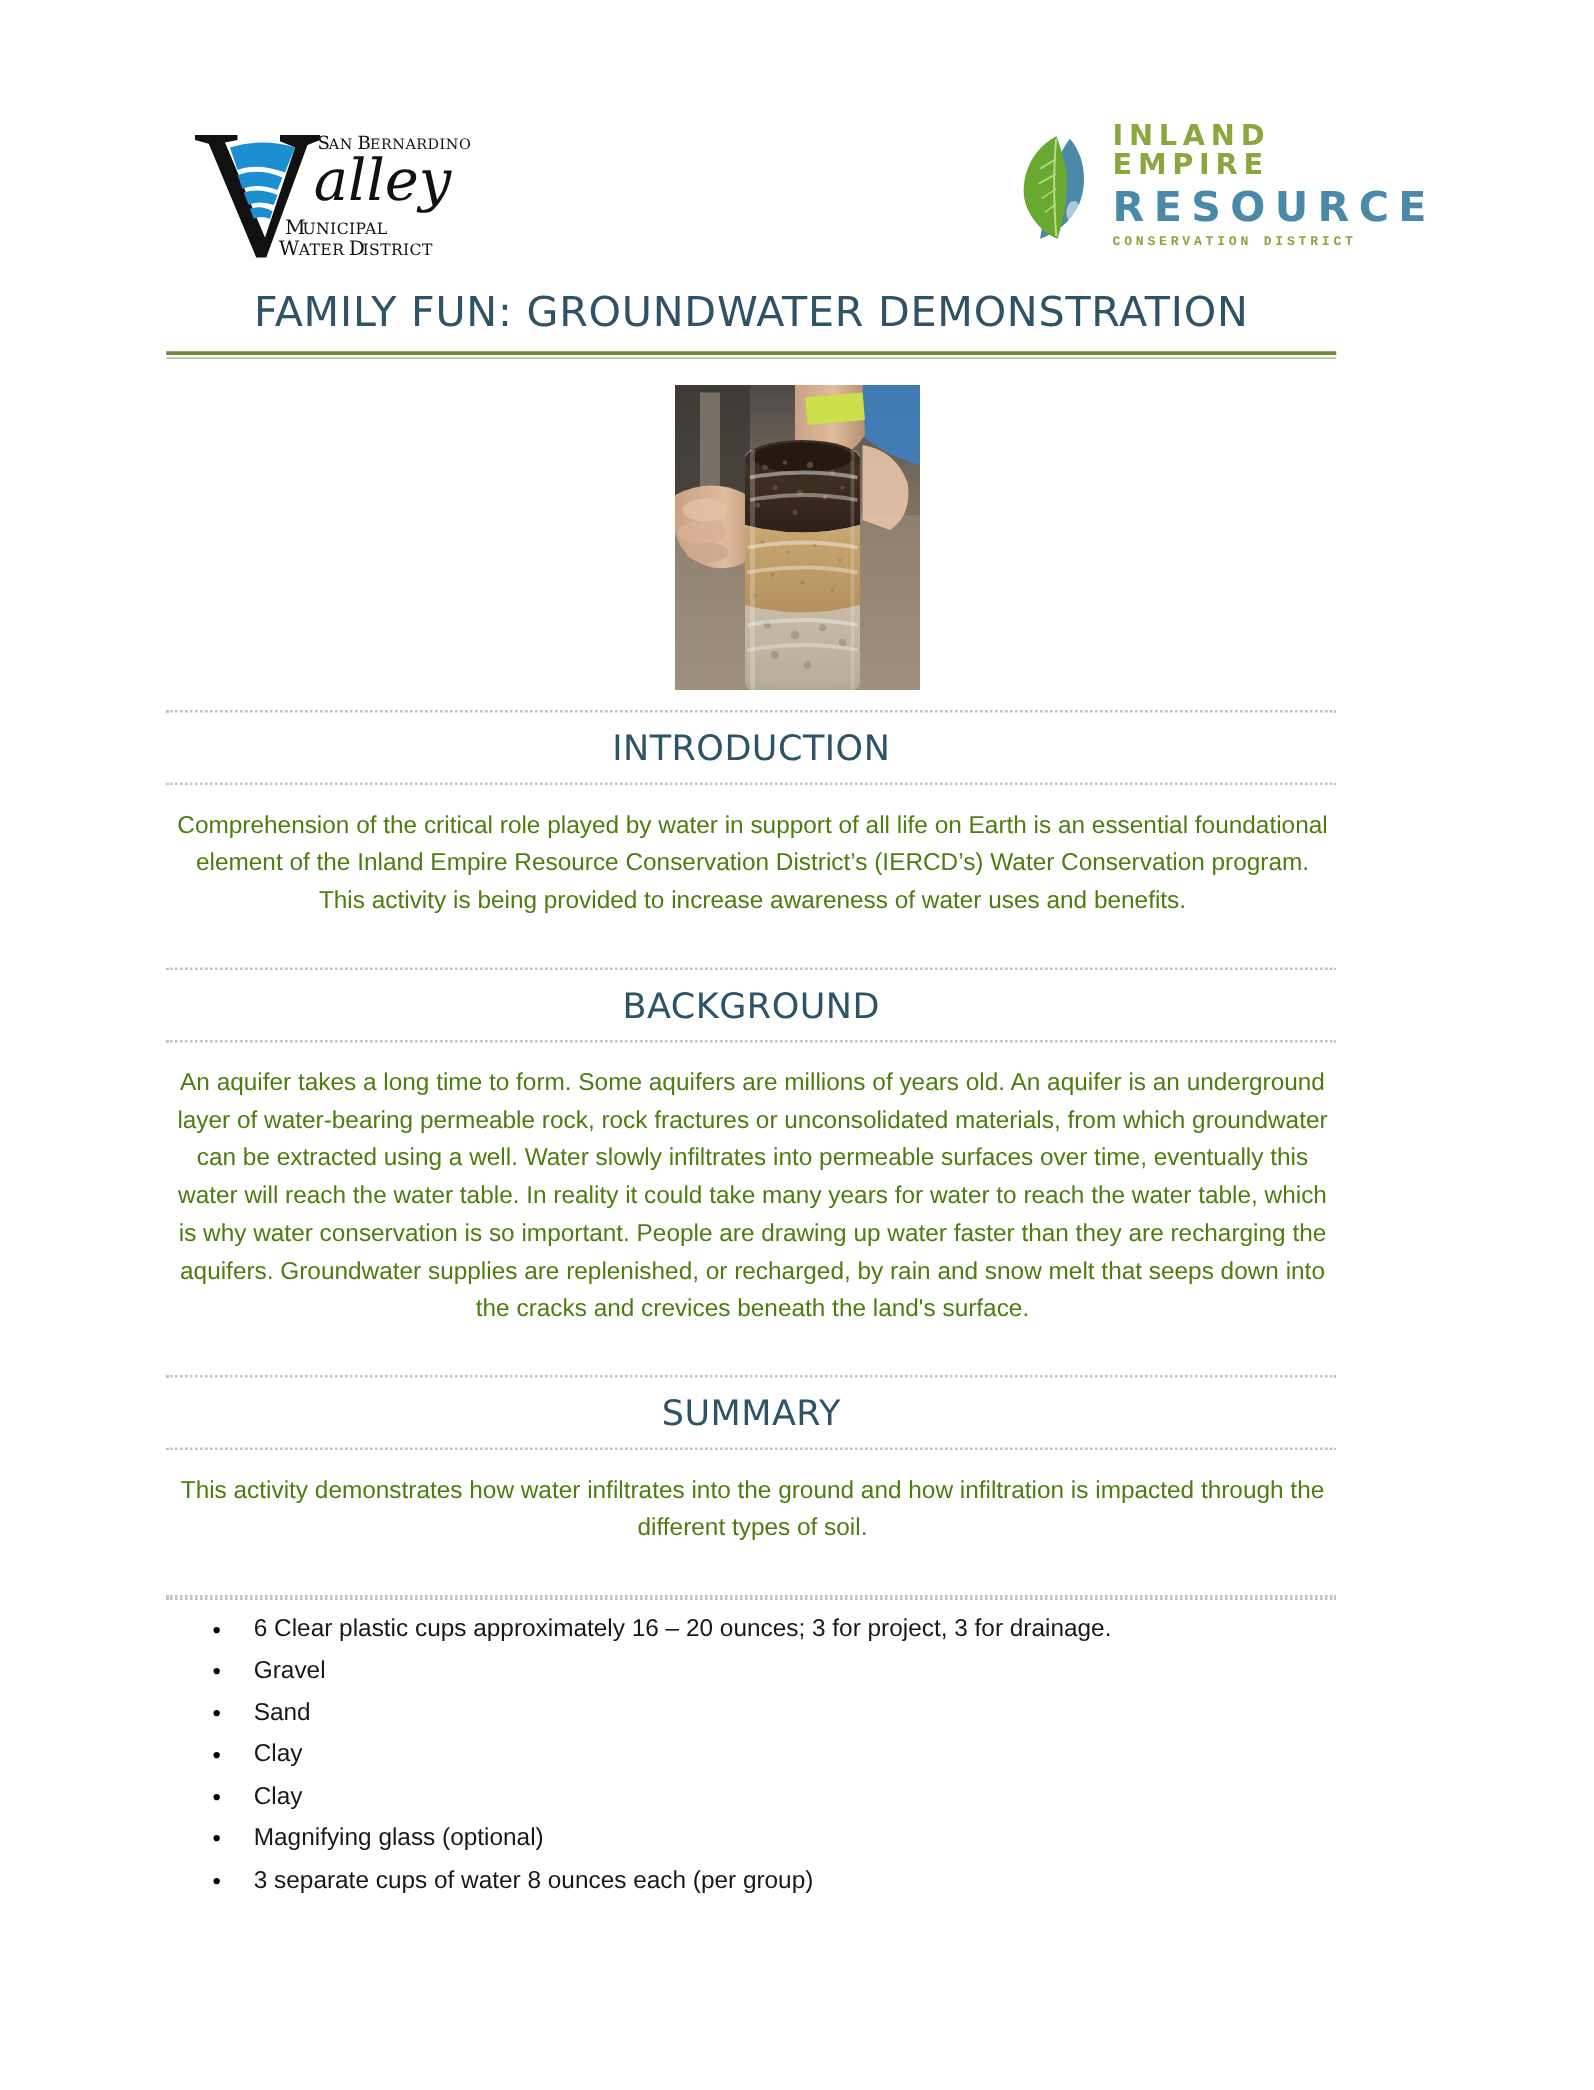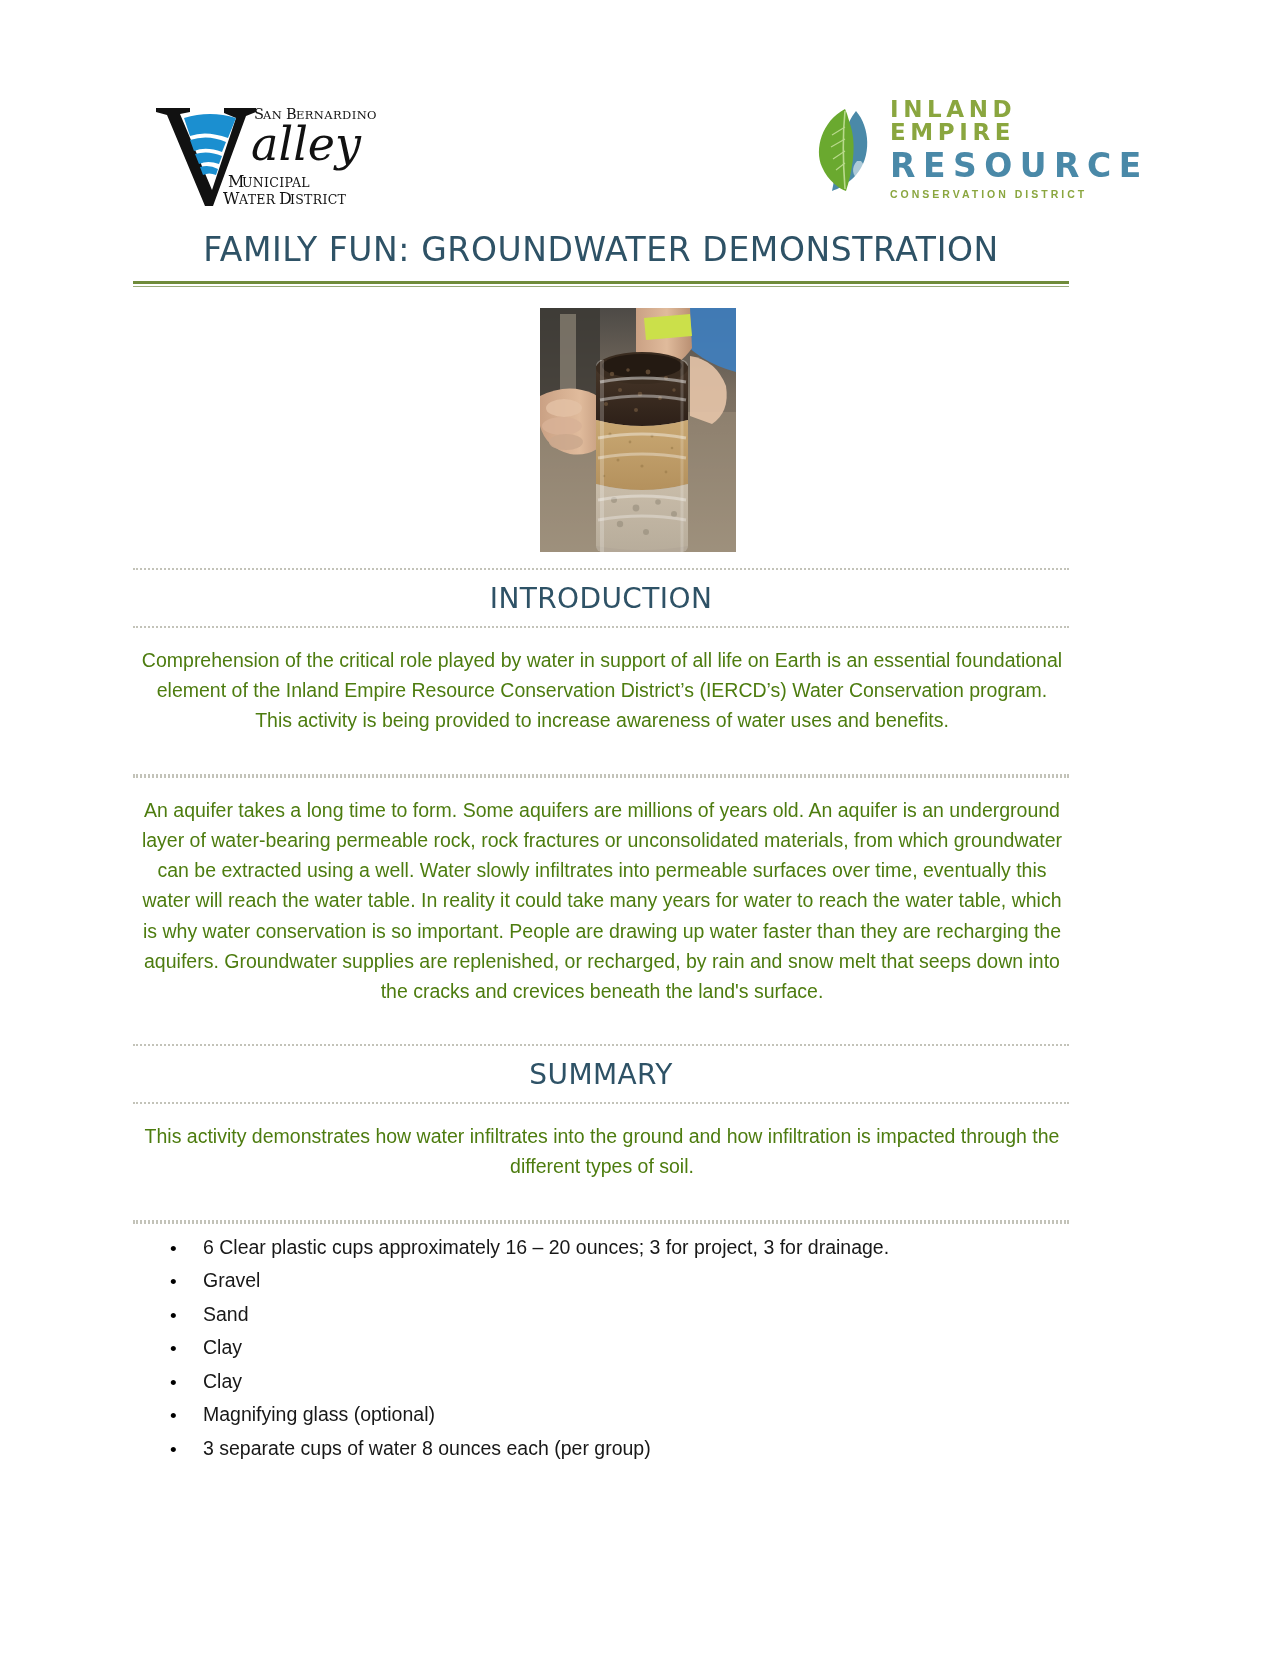--- a/index.html
+++ b/index.html
@@ -66,21 +66,21 @@
     font-weight: 700;
     margin-top: 5px;
     font-family: "DejaVu Sans", sans-serif;
   }
   .ie-line3 {
     font-size: 10.5px;
     letter-spacing: 3.0px;
     color: #8aa63f;
     font-weight: 700;
     margin-top: 7px;
-    font-family: Liberation Sans, sans-serif;
+    font-family: Liberation Mono, monospace;
   }
 
   
   .title-wrap {
     position: absolute;
     left: 133px;
     top: 218px;
     width: 936px;
   }
   .doc-title {
@@ -338,20 +338,21 @@
       <div class="dotted"></div>
       <div class="sec-body">
         <p>Comprehension of the critical role played by water in support of all life on Earth is an essential foundational element of the Inland Empire Resource Conservation District’s (IERCD’s) Water Conservation program. This activity is being provided to increase awareness of water uses and benefits.</p>
       </div>
     </div>
 
     <div class="gap-sm"></div>
 
     <div>
       <div class="dotted"></div>
+      <div class="sec-head">BACKGROUND</div>
       <div class="dotted"></div>
       <div class="sec-body">
         <p>An aquifer takes a long time to form. Some aquifers are millions of years old. An aquifer is an underground layer of water-bearing permeable rock, rock fractures or unconsolidated materials, from which groundwater can be extracted using a well. Water slowly infiltrates into permeable surfaces over time, eventually this water will reach the water table. In reality it could take many years for water to reach the water table, which is why water conservation is so important. People are drawing up water faster than they are recharging the aquifers. Groundwater supplies are replenished, or recharged, by rain and snow melt that seeps down into the cracks and crevices beneath the land's surface.</p>
       </div>
     </div>
 
     <div class="gap-sm"></div>
 
     <div>
       <div class="dotted"></div>

